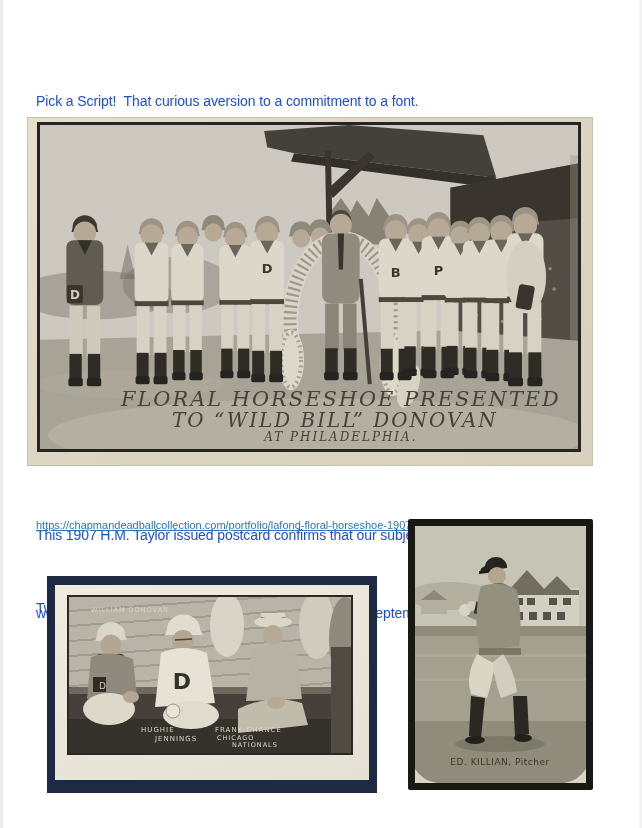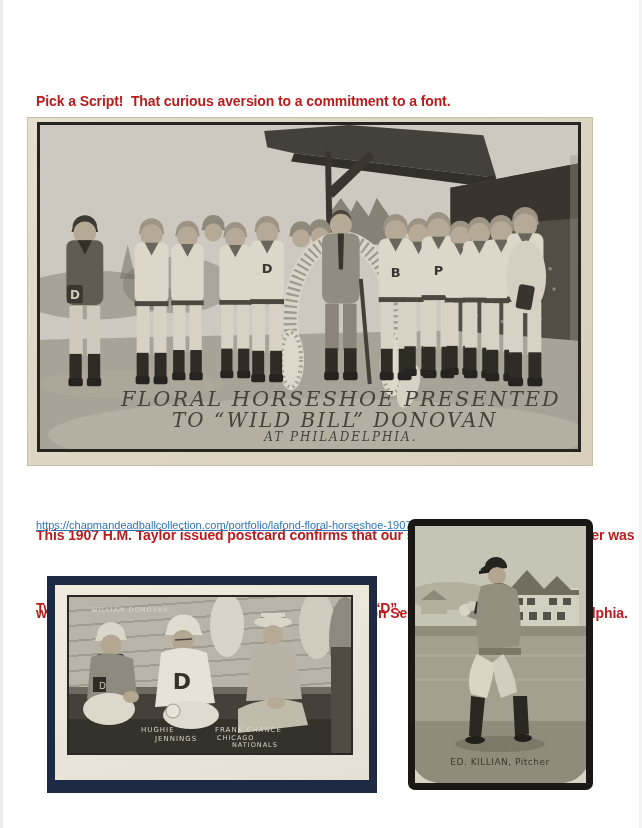--- a/index.html
+++ b/index.html
@@ -4,21 +4,21 @@
 <style>
   html,body{margin:0;padding:0;}
   body{width:642px;height:828px;background:#ffffff;position:relative;overflow:hidden;
        font-family:"Liberation Sans",sans-serif;color:#1c1c1c;}
   .page{position:absolute;inset:0;background:#ffffff;}
   .edge{position:absolute;top:0;bottom:0;background:#ececec;}
   .edge.l{left:0;width:3px;}
   .edge.r{right:0;width:3px;background:#f3f3f3;}
 
   .para{position:absolute;left:36px;font-size:14px;letter-spacing:-0.1px;line-height:26px;
-        color:#b91c1c;white-space:pre-wrap;font-weight:bold;}
+        color:#1d4ed8;white-space:pre-wrap;}
   .pline{white-space:pre;}
 
   
   .main-photo{position:absolute;left:27px;top:117px;width:566px;height:349px;
       background:linear-gradient(135deg,#e6dfcd 0%,#ddd6c3 40%,#d8d0bc 100%);
       border:1px solid #c6bfac;box-sizing:border-box;}
   .main-frame{position:absolute;left:9px;right:11px;top:4px;bottom:13px;
       border:3px solid #262521;background:#cdc9c0;box-sizing:border-box;}
   .main-frame svg{display:block;width:100%;height:100%;}
 
@@ -31,21 +31,21 @@
       background:#1e2a44;box-sizing:border-box;padding:9px 8px 13px 8px;}
   .bench-inner{width:100%;height:100%;background:linear-gradient(160deg,#efebdf,#e4e0d3);
       position:relative;}
   .bench-photo{position:absolute;left:12px;top:10px;width:286px;height:160px;
       border:2px solid #2a2824;box-sizing:border-box;
       background:repeating-linear-gradient(176deg,#b8b4a8 0px,#b8b4a8 13px,#a09c8f 13px,#a09c8f 15px);}
   .bench-photo svg{display:block;width:100%;height:100%;}
 
   
   .killian-card{position:absolute;left:408px;top:519px;width:185px;height:271px;
-      background:#b5b2a2;border:7px solid #191814;border-radius:7px;box-sizing:border-box;}
+      background:#b5b2a2;border:7px solid #191814;border-radius:2px;box-sizing:border-box;}
   .killian-card svg{display:block;width:100%;height:100%;}
 
   svg text{font-family:"DejaVu Sans",sans-serif;}
   .hand{font-family:"DejaVu Serif",serif;font-style:italic;fill:#45423a;}
 </style>
 </head>
 <body>
 
 <div class="page">
   <div class="edge l"></div>

